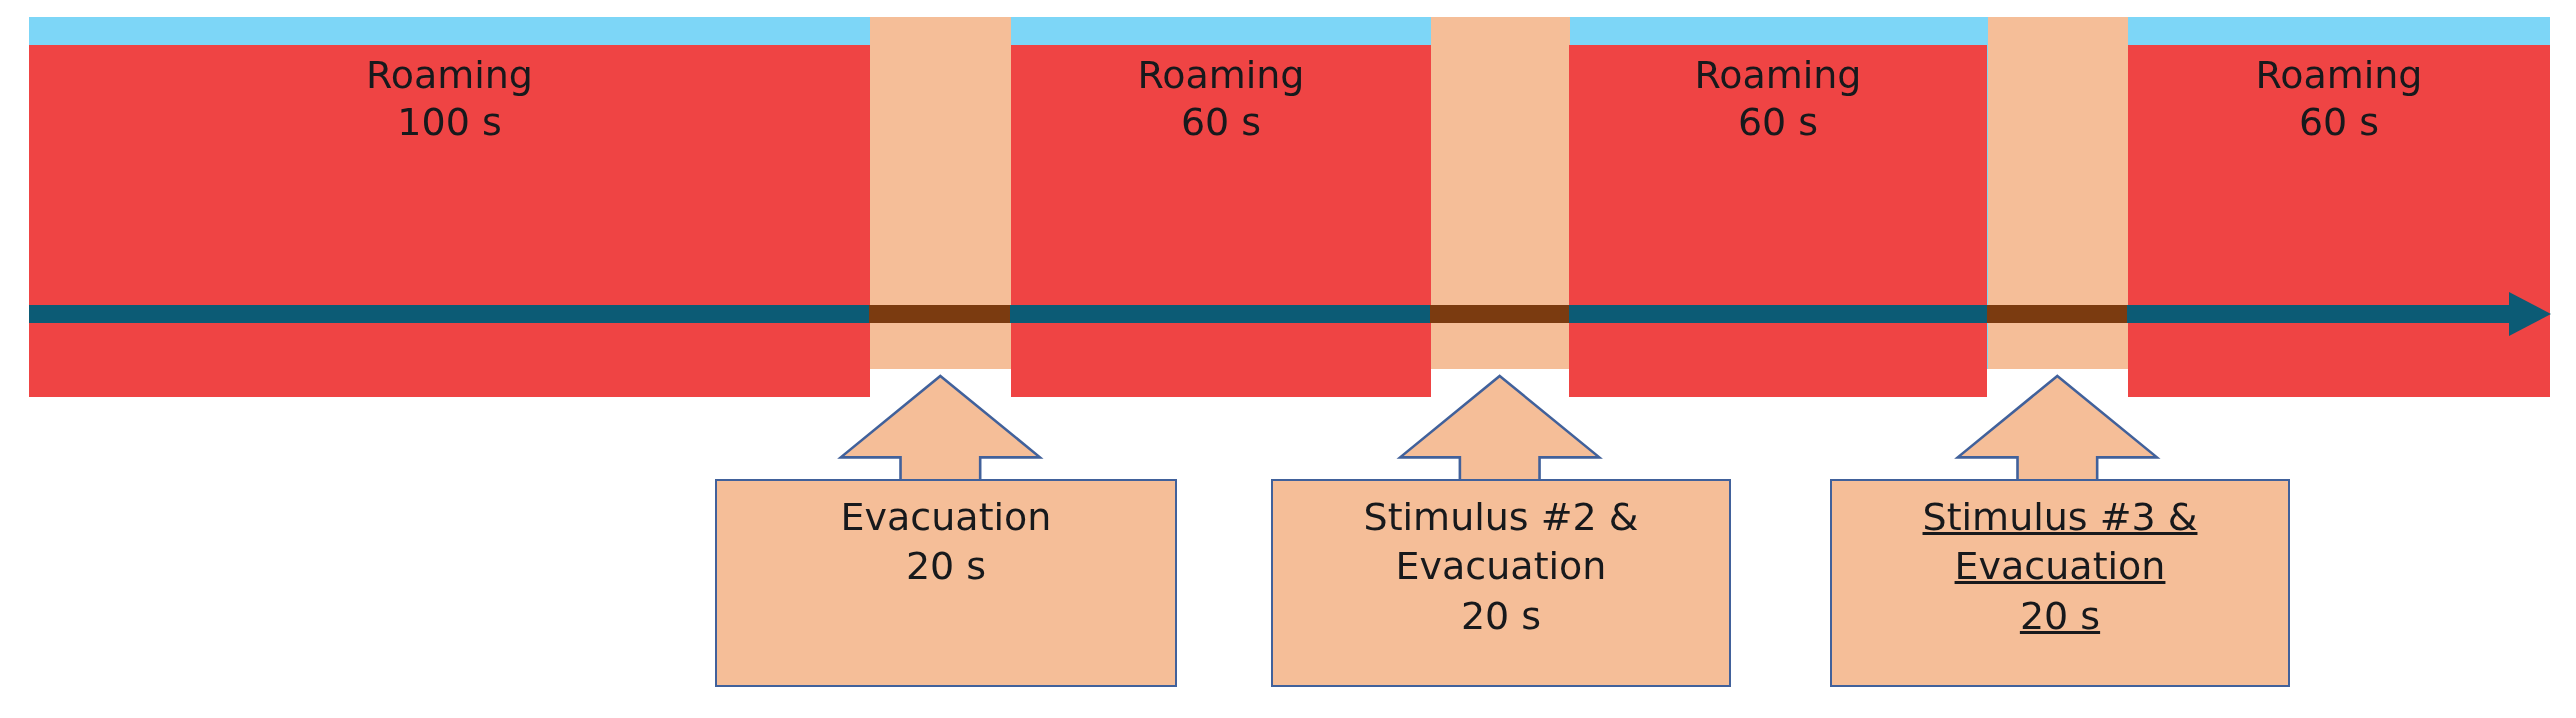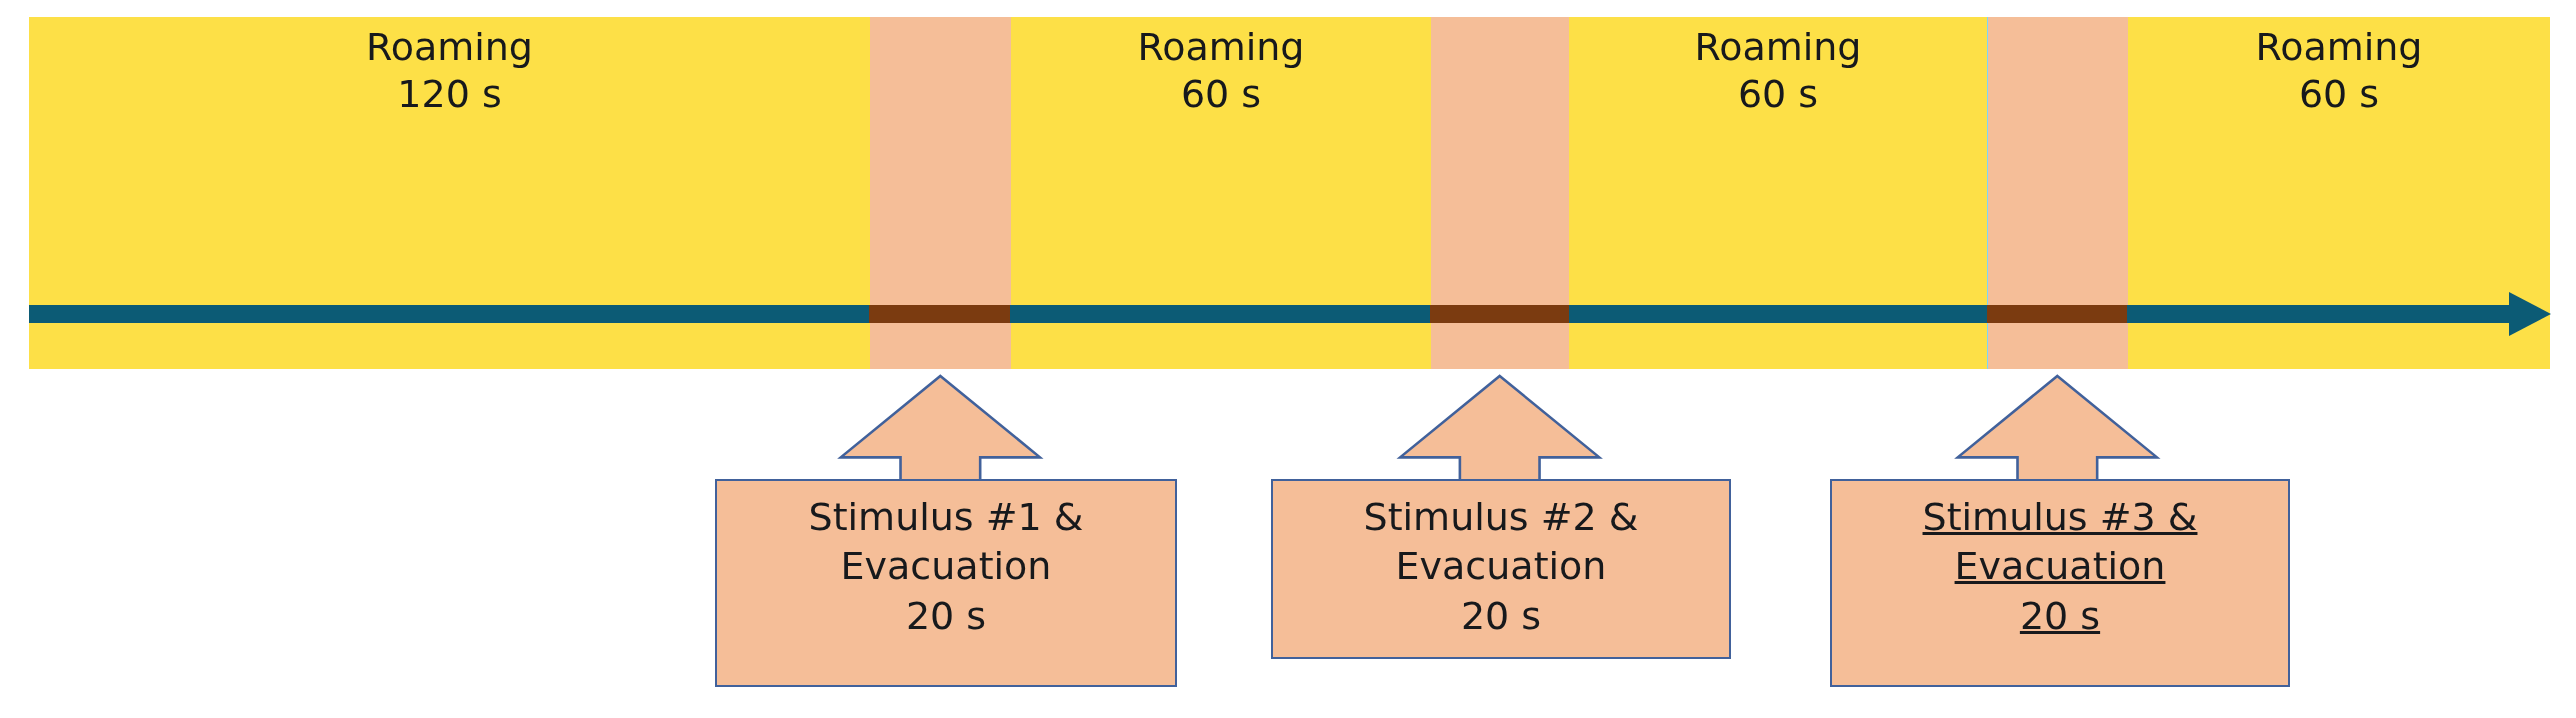--- a/index.html
+++ b/index.html
@@ -28,21 +28,21 @@
     width: 2521px;
     height: 352px;
     background: #7dd6f7;
   }
 
   .phase-band {
     position: absolute;
     top: 0;
     height: 100%;
   }
-  .phase-band.roaming { background: #fde047; }
+  .phase-band.roaming { background: #ef4444; margin-top: 28px; }
   .phase-band.stimulus { background: #f5be98; }
 
   .phase-label {
     position: absolute;
     top: 7px;
     width: 100%;
     text-align: center;
     color: #17191c;
     font-size: 38px;
     line-height: 1.22;
@@ -101,21 +101,21 @@
 </style>
 </head>
 <body>
 
 <div id="stage">
 
   <div class="timeline-strip" id="strip">
       <div class="phase-band roaming" style="left: 0px; width: 841px;">
         <div class="phase-label">
           <span class="phase-name">Roaming</span>
-          <span class="phase-duration">120 s</span>
+          <span class="phase-duration">100 s</span>
         </div>
       </div>
       <div class="phase-band stimulus" style="left: 841px; width: 141px;"></div>
       <div class="phase-band roaming" style="left: 982px; width: 420px;">
         <div class="phase-label">
           <span class="phase-name">Roaming</span>
           <span class="phase-duration">60 s</span>
         </div>
       </div>
       <div class="phase-band stimulus" style="left: 1402px; width: 139px;"></div>
@@ -141,30 +141,29 @@
       <div class="axis-arrow-seg" style="left: 1987px; width: 140px; background: rgb(123, 59, 16);"></div>
     </div>
   <div class="axis-arrow-head" id="axis-head" style="left: 2509px;"></div>
 
   <div id="callouts">
       <div class="callout" style="left: 0px; top: 0px;">
         <svg class="callout-arrow" width="2576" height="719" style="position: absolute; left: 0px; top: 0px; pointer-events: none;" viewBox="0 0 2975 830">
           <polygon points="1086,434 1201,528 1132,528 1132,555 1040,555 1040,528 971,528" fill="#f5be98" stroke="#41619b" stroke-width="3" stroke-linejoin="miter"></polygon>
         </svg>
         <div class="callout-box" style="left: 715px; top: 479px; width: 462px; height: 208px;">
-          <span>Stimulus #1 &amp;</span>
           <span>Evacuation</span>
           <span>20 s</span>
         </div>
       </div>
       <div class="callout" style="left: 0px; top: 0px;">
         <svg class="callout-arrow" width="2576" height="719" style="position: absolute; left: 0px; top: 0px; pointer-events: none;" viewBox="0 0 2975 830">
           <polygon points="1732,434 1847,528 1778,528 1778,555 1686,555 1686,528 1617,528" fill="#f5be98" stroke="#41619b" stroke-width="3" stroke-linejoin="miter"></polygon>
         </svg>
-        <div class="callout-box" style="left: 1271px; top: 479px; width: 460px; height: 180px;">
+        <div class="callout-box" style="left: 1271px; top: 479px; width: 460px; height: 208px;">
           <span>Stimulus #2 &amp;</span>
           <span>Evacuation</span>
           <span>20 s</span>
         </div>
       </div>
       <div class="callout" style="left: 0px; top: 0px;">
         <svg class="callout-arrow" width="2576" height="719" style="position: absolute; left: 0px; top: 0px; pointer-events: none;" viewBox="0 0 2975 830">
           <polygon points="2376,434 2491,528 2422,528 2422,555 2330,555 2330,528 2261,528" fill="#f5be98" stroke="#41619b" stroke-width="3" stroke-linejoin="miter"></polygon>
         </svg>
         <div class="callout-box" style="left: 1830px; top: 479px; width: 460px; height: 208px; text-decoration: underline;">

